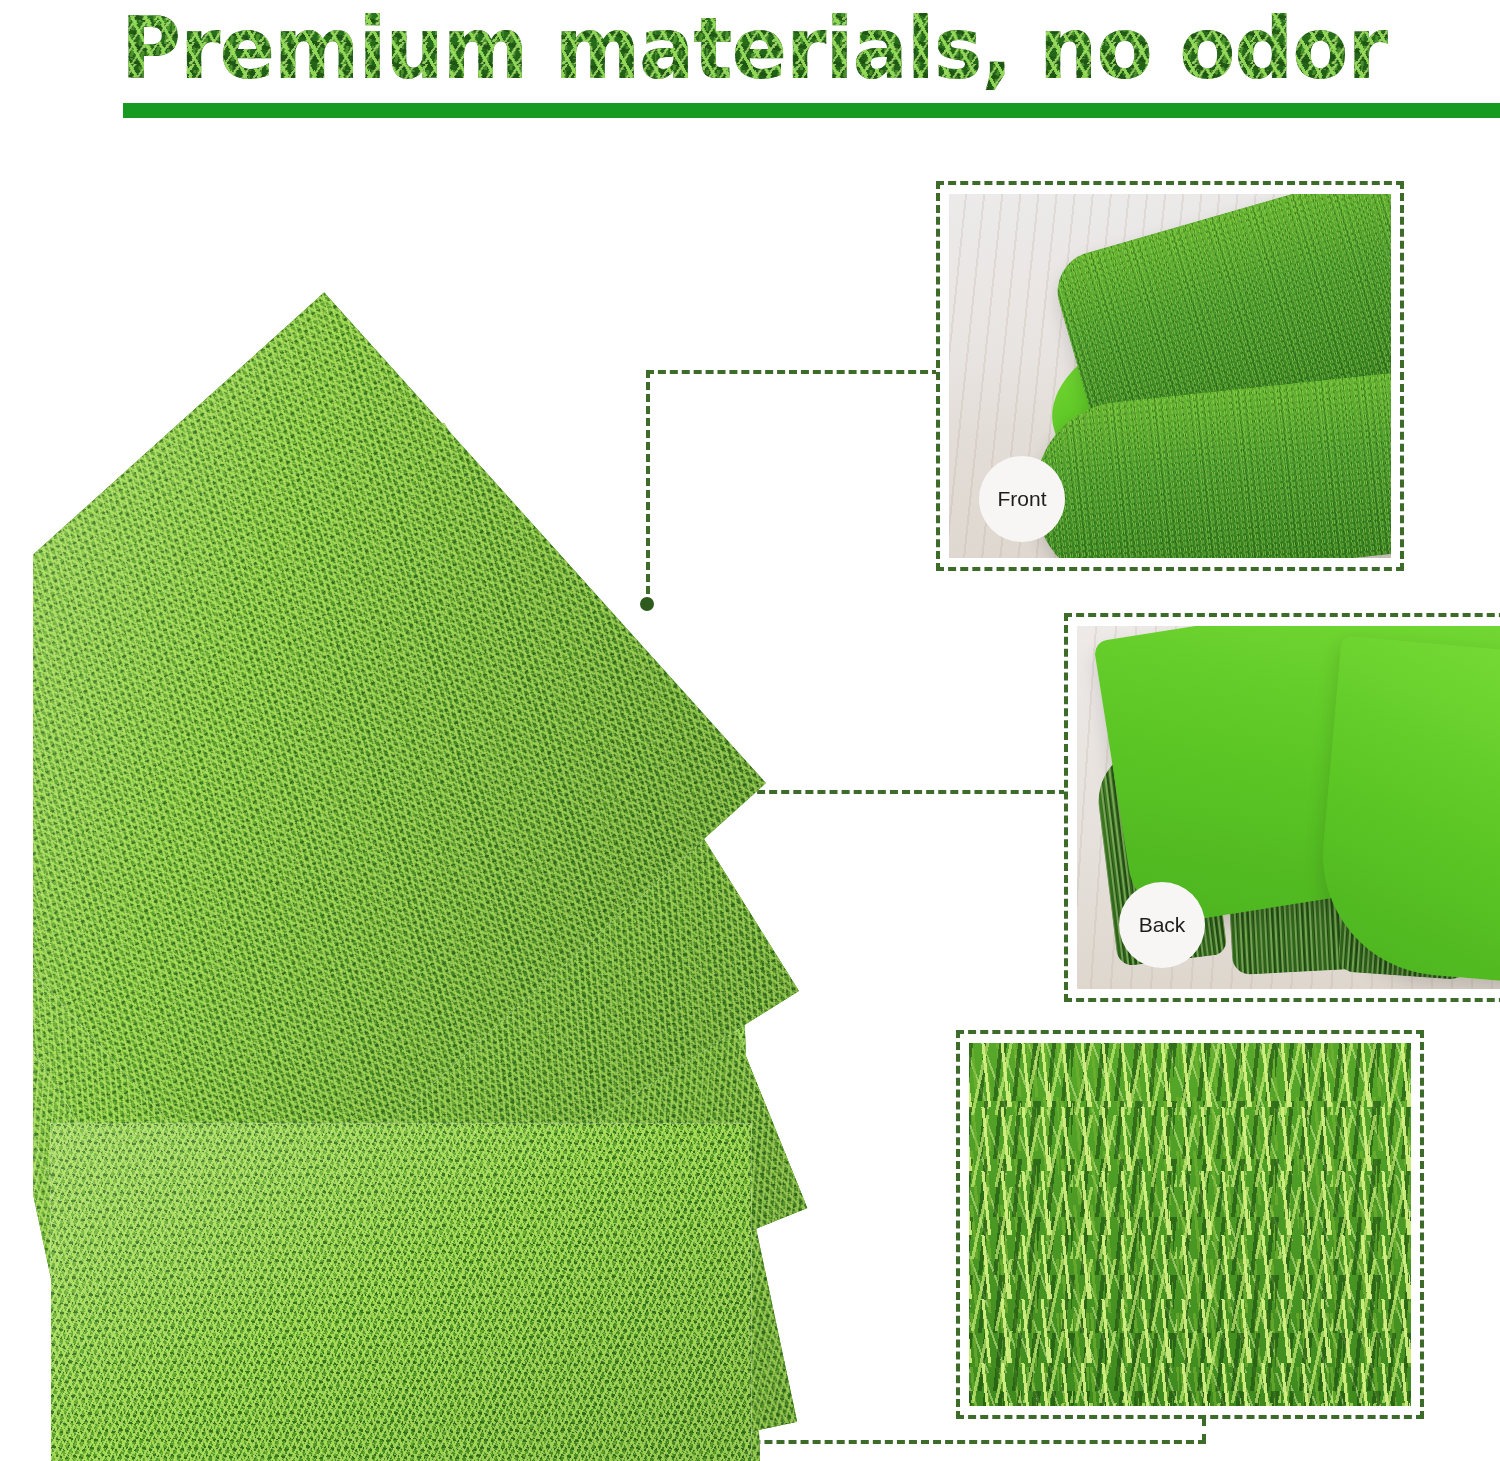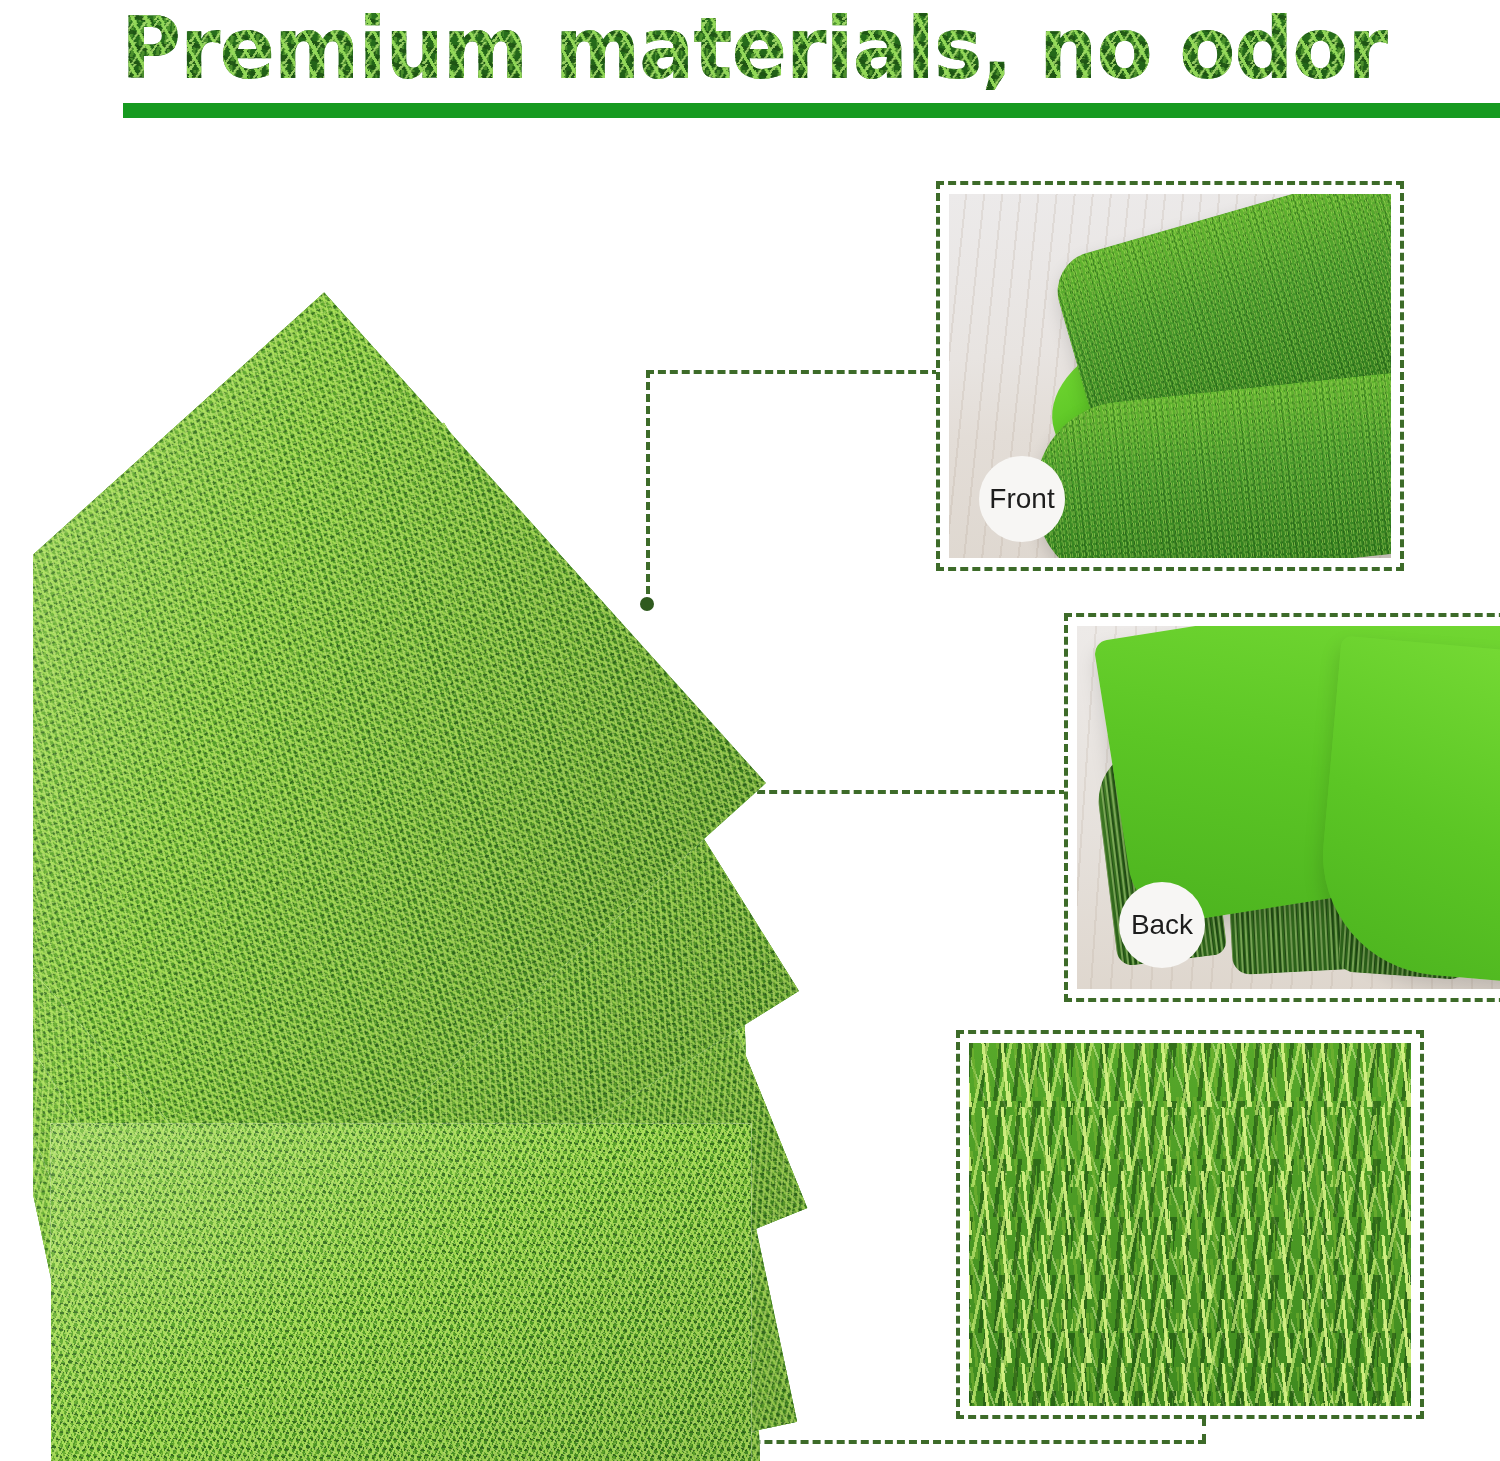--- a/index.html
+++ b/index.html
@@ -196,21 +196,21 @@
   
   .face-label {
     position: absolute;
     width: 86px;
     height: 86px;
     border-radius: 50%;
     background: #f7f6f4;
     display: flex;
     align-items: center;
     justify-content: center;
-    font-size: 28px;
+    font-size: 21px;
     color: #1d1d1d;
     font-family: "Liberation Sans", sans-serif;
     z-index: 9;
   }
   #label-front { left: 30px;  top: 262px; }
   #label-back  { left: 42px;  top: 256px; }
 
   
   .conn {
     position: absolute;

